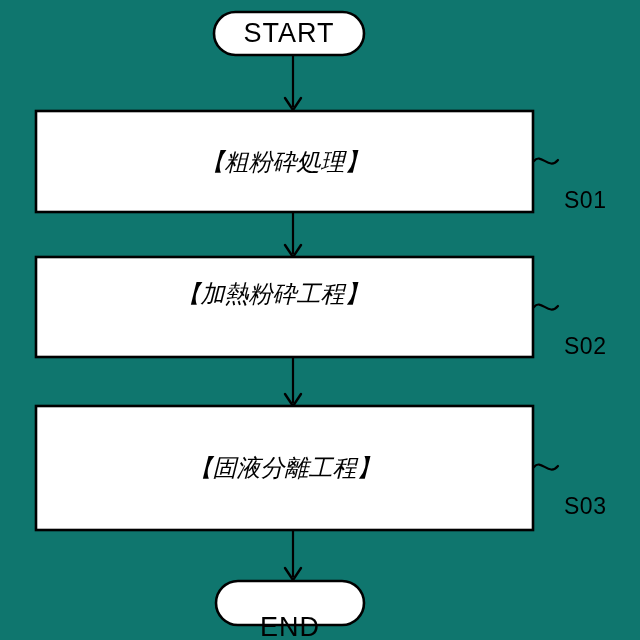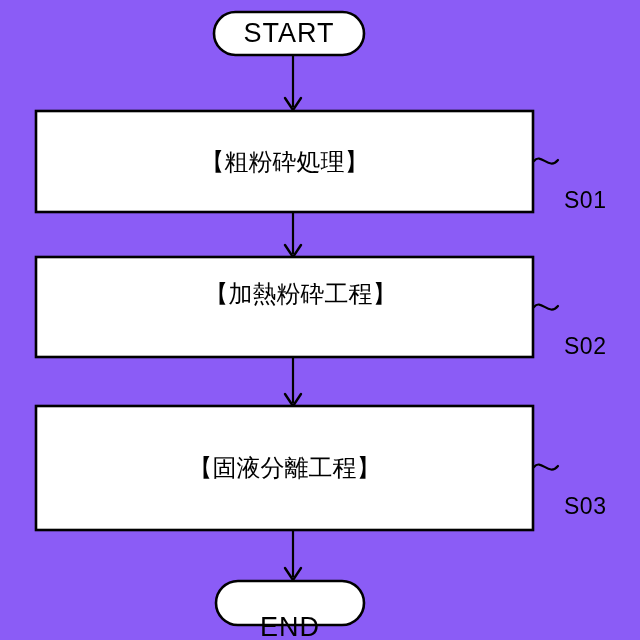--- a/index.html
+++ b/index.html
@@ -11,21 +11,21 @@
     width: 640px;
     height: 640px;
     font-family: "Liberation Sans", "DejaVu Sans", sans-serif;
     color: #000000;
     overflow: hidden;
   }
   #flowchart-canvas {
     position: relative;
     width: 640px;
     height: 640px;
-    background: #8b5cf6;
+    background: #0f766e;
   }
   #flow-svg {
     position: absolute;
     top: 0;
     left: 0;
     width: 640px;
     height: 640px;
     display: block;
   }
   .node-text {
@@ -39,35 +39,36 @@
   }
   .terminator-label {
     font-size: 27px;
     letter-spacing: 1px;
     font-weight: 400;
   }
   .process-label {
     font-size: 24px;
     letter-spacing: 0px;
     font-weight: 400;
+    font-style: italic;
   }
   .step-label {
     position: absolute;
     font-size: 23px;
     letter-spacing: 0.5px;
     white-space: nowrap;
     margin-top: 40px;
   }
   
   #start-label-box { left: 213px; top: 11px; width: 152px; height: 45px; }
   
   #end-label-box   { left: 215px; top: 604px; width: 150px; height: 46px; }
   
   #process-1-label { left: 36px;  top: 111px; width: 497px; height: 101px; }
-  #process-2-label { left: 52px;  top: 257px; width: 497px; height: 73px; }
+  #process-2-label { left: 24px;  top: 257px; width: 497px; height: 73px; }
   #process-3-label { left: 36px;  top: 406px; width: 497px; height: 124px; }
   
   #step-1-label { left: 564px; top: 147px; }
   #step-2-label { left: 564px; top: 293px; }
   #step-3-label { left: 564px; top: 453px; }
 </style>
 </head>
 <body>
 
 <div id="flowchart-canvas">

